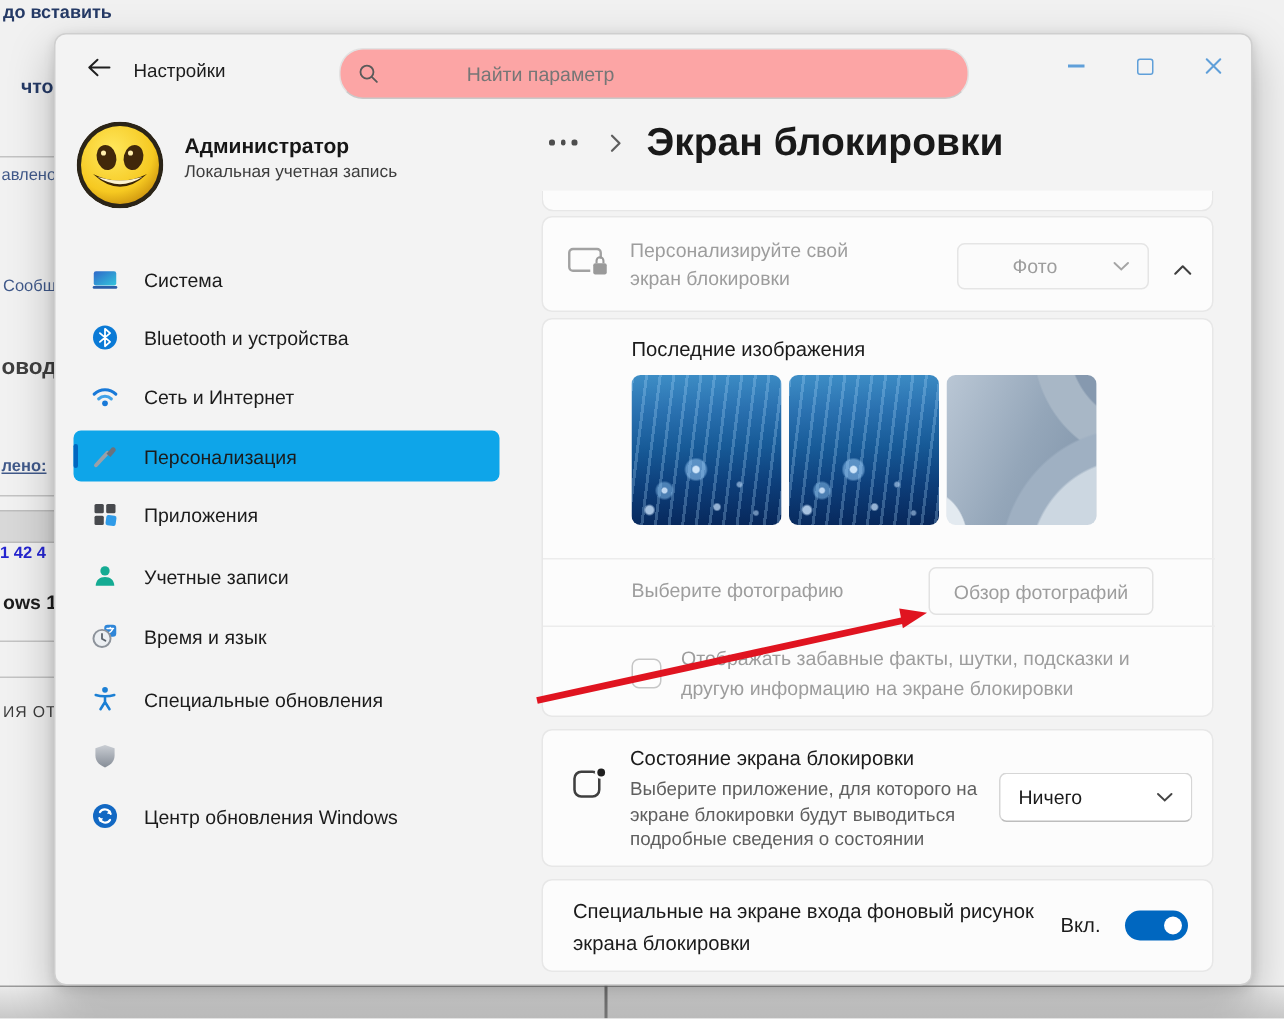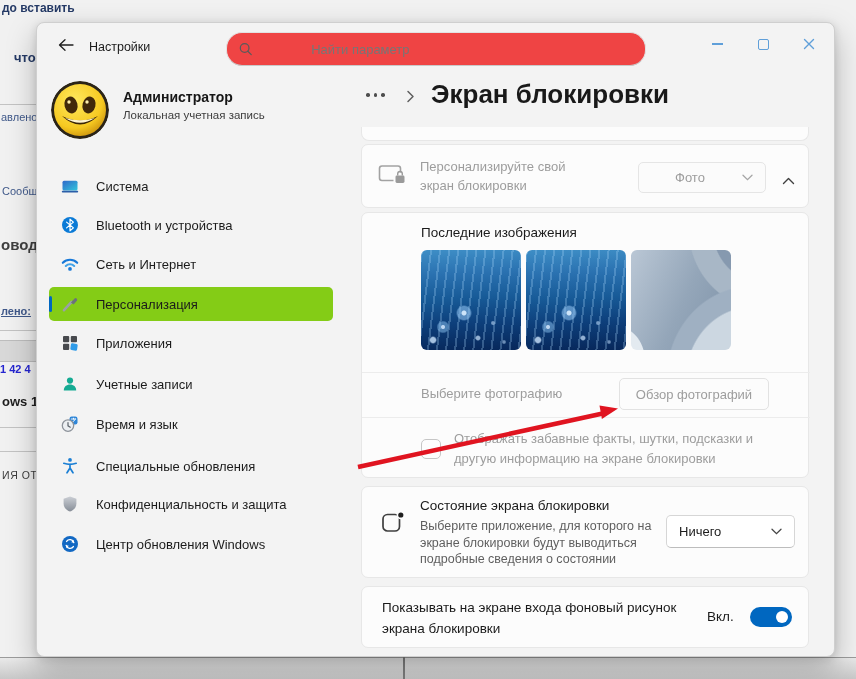--- a/index.html
+++ b/index.html
@@ -21,39 +21,39 @@
   .bottom-strip{position:absolute;left:0;top:657px;width:856px;height:22px;background:linear-gradient(180deg,#e9e9e9,#c6c6c6);border-top:1px solid #9b9b9b;z-index:1;}
   .bottom-vline{position:absolute;left:403px;top:657px;width:2px;height:22px;background:#7d7d7d;z-index:1;}
 
   
   .dialog{position:absolute;left:36px;top:22px;width:797px;height:633px;background:#f3f3f3;
     border:1px solid #cfcfcf;border-radius:8px;box-shadow:0 12px 30px rgba(0,0,0,.25),0 2px 8px rgba(0,0,0,.12);z-index:2;}
 
   
   .back-btn{position:absolute;left:18px;top:12px;width:22px;height:20px;display:flex;align-items:center;justify-content:center;cursor:pointer;}
   .app-title{position:absolute;left:52px;top:17px;font-size:12.5px;color:#1b1b1b;}
-  .search-box{position:absolute;left:189px;top:9px;width:420px;height:30px;background:#ef4444;border:1px solid #e2e2e2;border-bottom-color:#c9c9c9;border-radius:16px;display:flex;align-items:center;padding:16px 12px;box-sizing:border-box;gap:48px;}
+  .search-box{position:absolute;left:189px;top:9px;width:420px;height:30px;background:#fca5a5;border:1px solid #e2e2e2;border-bottom-color:#c9c9c9;border-radius:16px;display:flex;align-items:center;padding:16px 12px;box-sizing:border-box;gap:48px;}
   .search-box input{border:none;outline:none;background:transparent;font-size:13px;color:#1b1b1b;margin-left:9px;width:340px;font-family:"Liberation Sans",sans-serif;}
   .search-box input::placeholder{color:#767676;}
   .win-controls{position:absolute;right:2px;top:8px;display:flex;z-index:3;}
   .win-btn{width:46px;height:26px;display:flex;align-items:center;justify-content:center;cursor:pointer;}
   .glyph-min{width:11px;height:1.5px;background:#5f9fd9;}
   .glyph-max{width:9px;height:9px;border:1.5px solid #5f9fd9;border-radius:2px;}
 
   
   .avatar{position:absolute;left:14px;top:58px;width:58px;height:58px;border-radius:50%;overflow:hidden;}
   .profile-text{position:absolute;left:86px;top:64px;}
   .profile-name{font-size:14px;font-weight:700;color:#161616;line-height:20px;}
   .profile-sub{font-size:11.5px;color:#3d3d3d;line-height:17px;}
 
   
   .nav-item{position:absolute;left:12px;width:284px;height:34px;border-radius:5px;display:flex;align-items:center;padding-left:12px;box-sizing:border-box;cursor:pointer;}
   .nav-item .ic{width:18px;height:18px;flex:0 0 18px;display:flex;align-items:center;justify-content:center;}
   .nav-item .lbl{margin-left:17px;font-size:13px;color:#1b1b1b;white-space:nowrap;}
-  .nav-item.selected{background:#84cc16;text-align:right;}
+  .nav-item.selected{background:#0ea5e9;text-align:right;}
   .nav-accent{position:absolute;left:0;top:9px;width:3px;height:16px;border-radius:2px;background:#0067c0;}
 
   
   .crumb-dots{position:absolute;left:329px;top:70px;display:flex;gap:4px;cursor:pointer;}
   .crumb-dots i{width:3.5px;height:3.5px;border-radius:50%;background:#4d4d4d;}
   .crumb-chev{position:absolute;left:369px;top:66px;}
   .page-title{position:absolute;left:394px;top:56px;font-size:26px;font-weight:700;color:#191919;white-space:nowrap;}
 
   
   .card{position:absolute;left:324px;width:448px;background:#fcfcfc;border:1px solid #e7e7e7;border-radius:7px;box-sizing:border-box;}
@@ -262,21 +262,20 @@
           <svg width="18" height="18" viewBox="0 0 18 18">
             <defs>
               <linearGradient id="gsh" x1="0" y1="0" x2="0" y2="1">
                 <stop offset="0" stop-color="#caced4"></stop>
                 <stop offset="1" stop-color="#868d97"></stop>
               </linearGradient>
             </defs>
             <path d="M9 1.6 L15.4 3.8 V8.6 C15.4 12.6 12.8 15.1 9 16.6 C5.2 15.1 2.6 12.6 2.6 8.6 V3.8 Z" fill="url(#gsh)"></path>
           </svg>
         </span>
-      <span class="lbl">Конфиденциальность и защита</span>
     </div>
     <div class="nav-item" style="top:504px">
       <span class="ic">
           <svg width="18" height="18" viewBox="0 0 18 18">
             <circle cx="9" cy="9" r="8" fill="#1268c3"></circle>
             <path d="M5.2 10.4 a4 4 0 0 0 7.2 1.2 M12.8 7.6 a4 4 0 0 0 -7.2 -1.2" stroke="#fff" stroke-width="1.4" fill="none" stroke-linecap="round"></path>
             <path d="M12.4 4.8 L13.1 7.8 L10.2 7.3 Z" fill="#fff"></path>
             <path d="M5.6 13.2 L4.9 10.2 L7.8 10.7 Z" fill="#fff"></path>
           </svg>
         </span>
@@ -356,21 +355,21 @@
       <div class="dd dd-enabled" style="left:304px;top:28px;width:129px;height:33px;">
         <span>Ничего</span>
         <svg width="11" height="7" viewBox="0 0 11 7">
             <path d="M1 1.3 L5.5 5.6 L10 1.3" stroke="#454545" stroke-width="1.3" fill="none" stroke-linecap="round"></path>
           </svg>
       </div>
     </div>
 
     <div class="card card4">
       <div style="position:absolute;left:20px;top:10px;font-size:13.5px;line-height:21px;" class="dark-txt">
-        <div>Показывать на экране входа фоновый рисунок</div>
+        <div>Специальные на экране входа фоновый рисунок</div>
         <div>экрана блокировки</div>
       </div>
       <div style="position:absolute;left:345px;top:22px;font-size:13.5px;" class="dark-txt">Вкл.</div>
       <div class="toggle" style="left:388px;top:20px;">
         <span class="knob"></span>
       </div>
     </div>
 
   </div>
 

